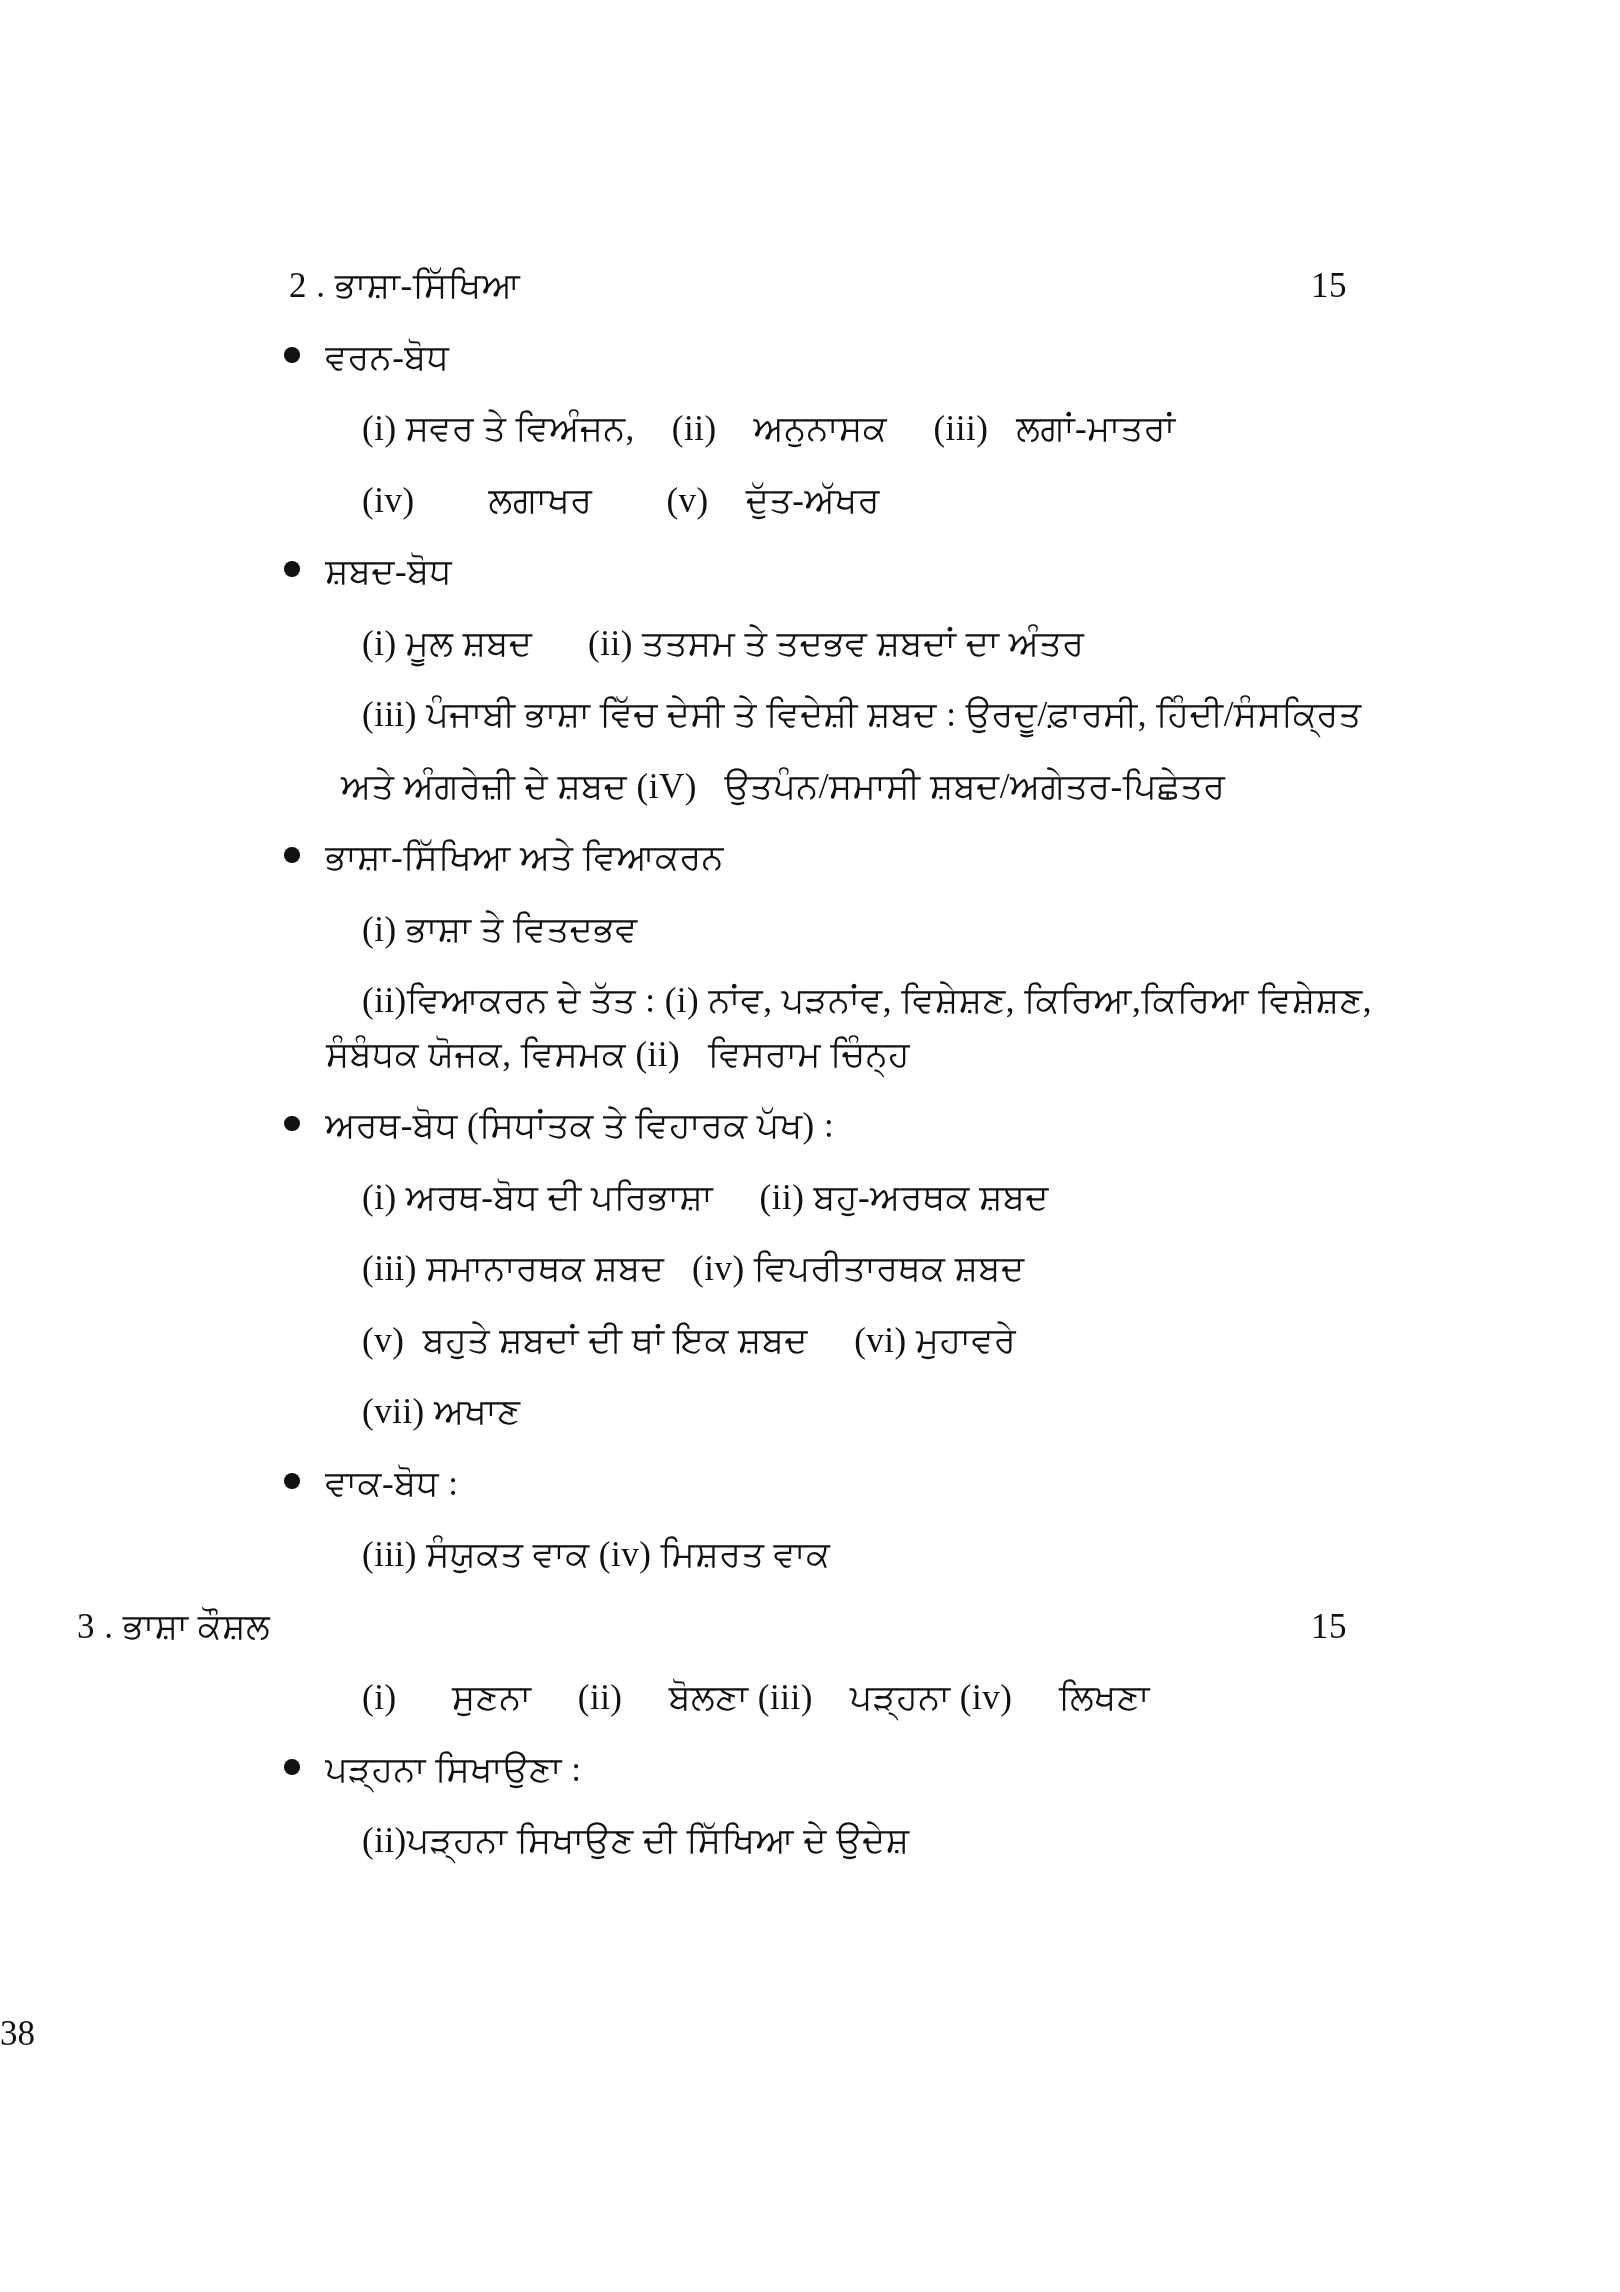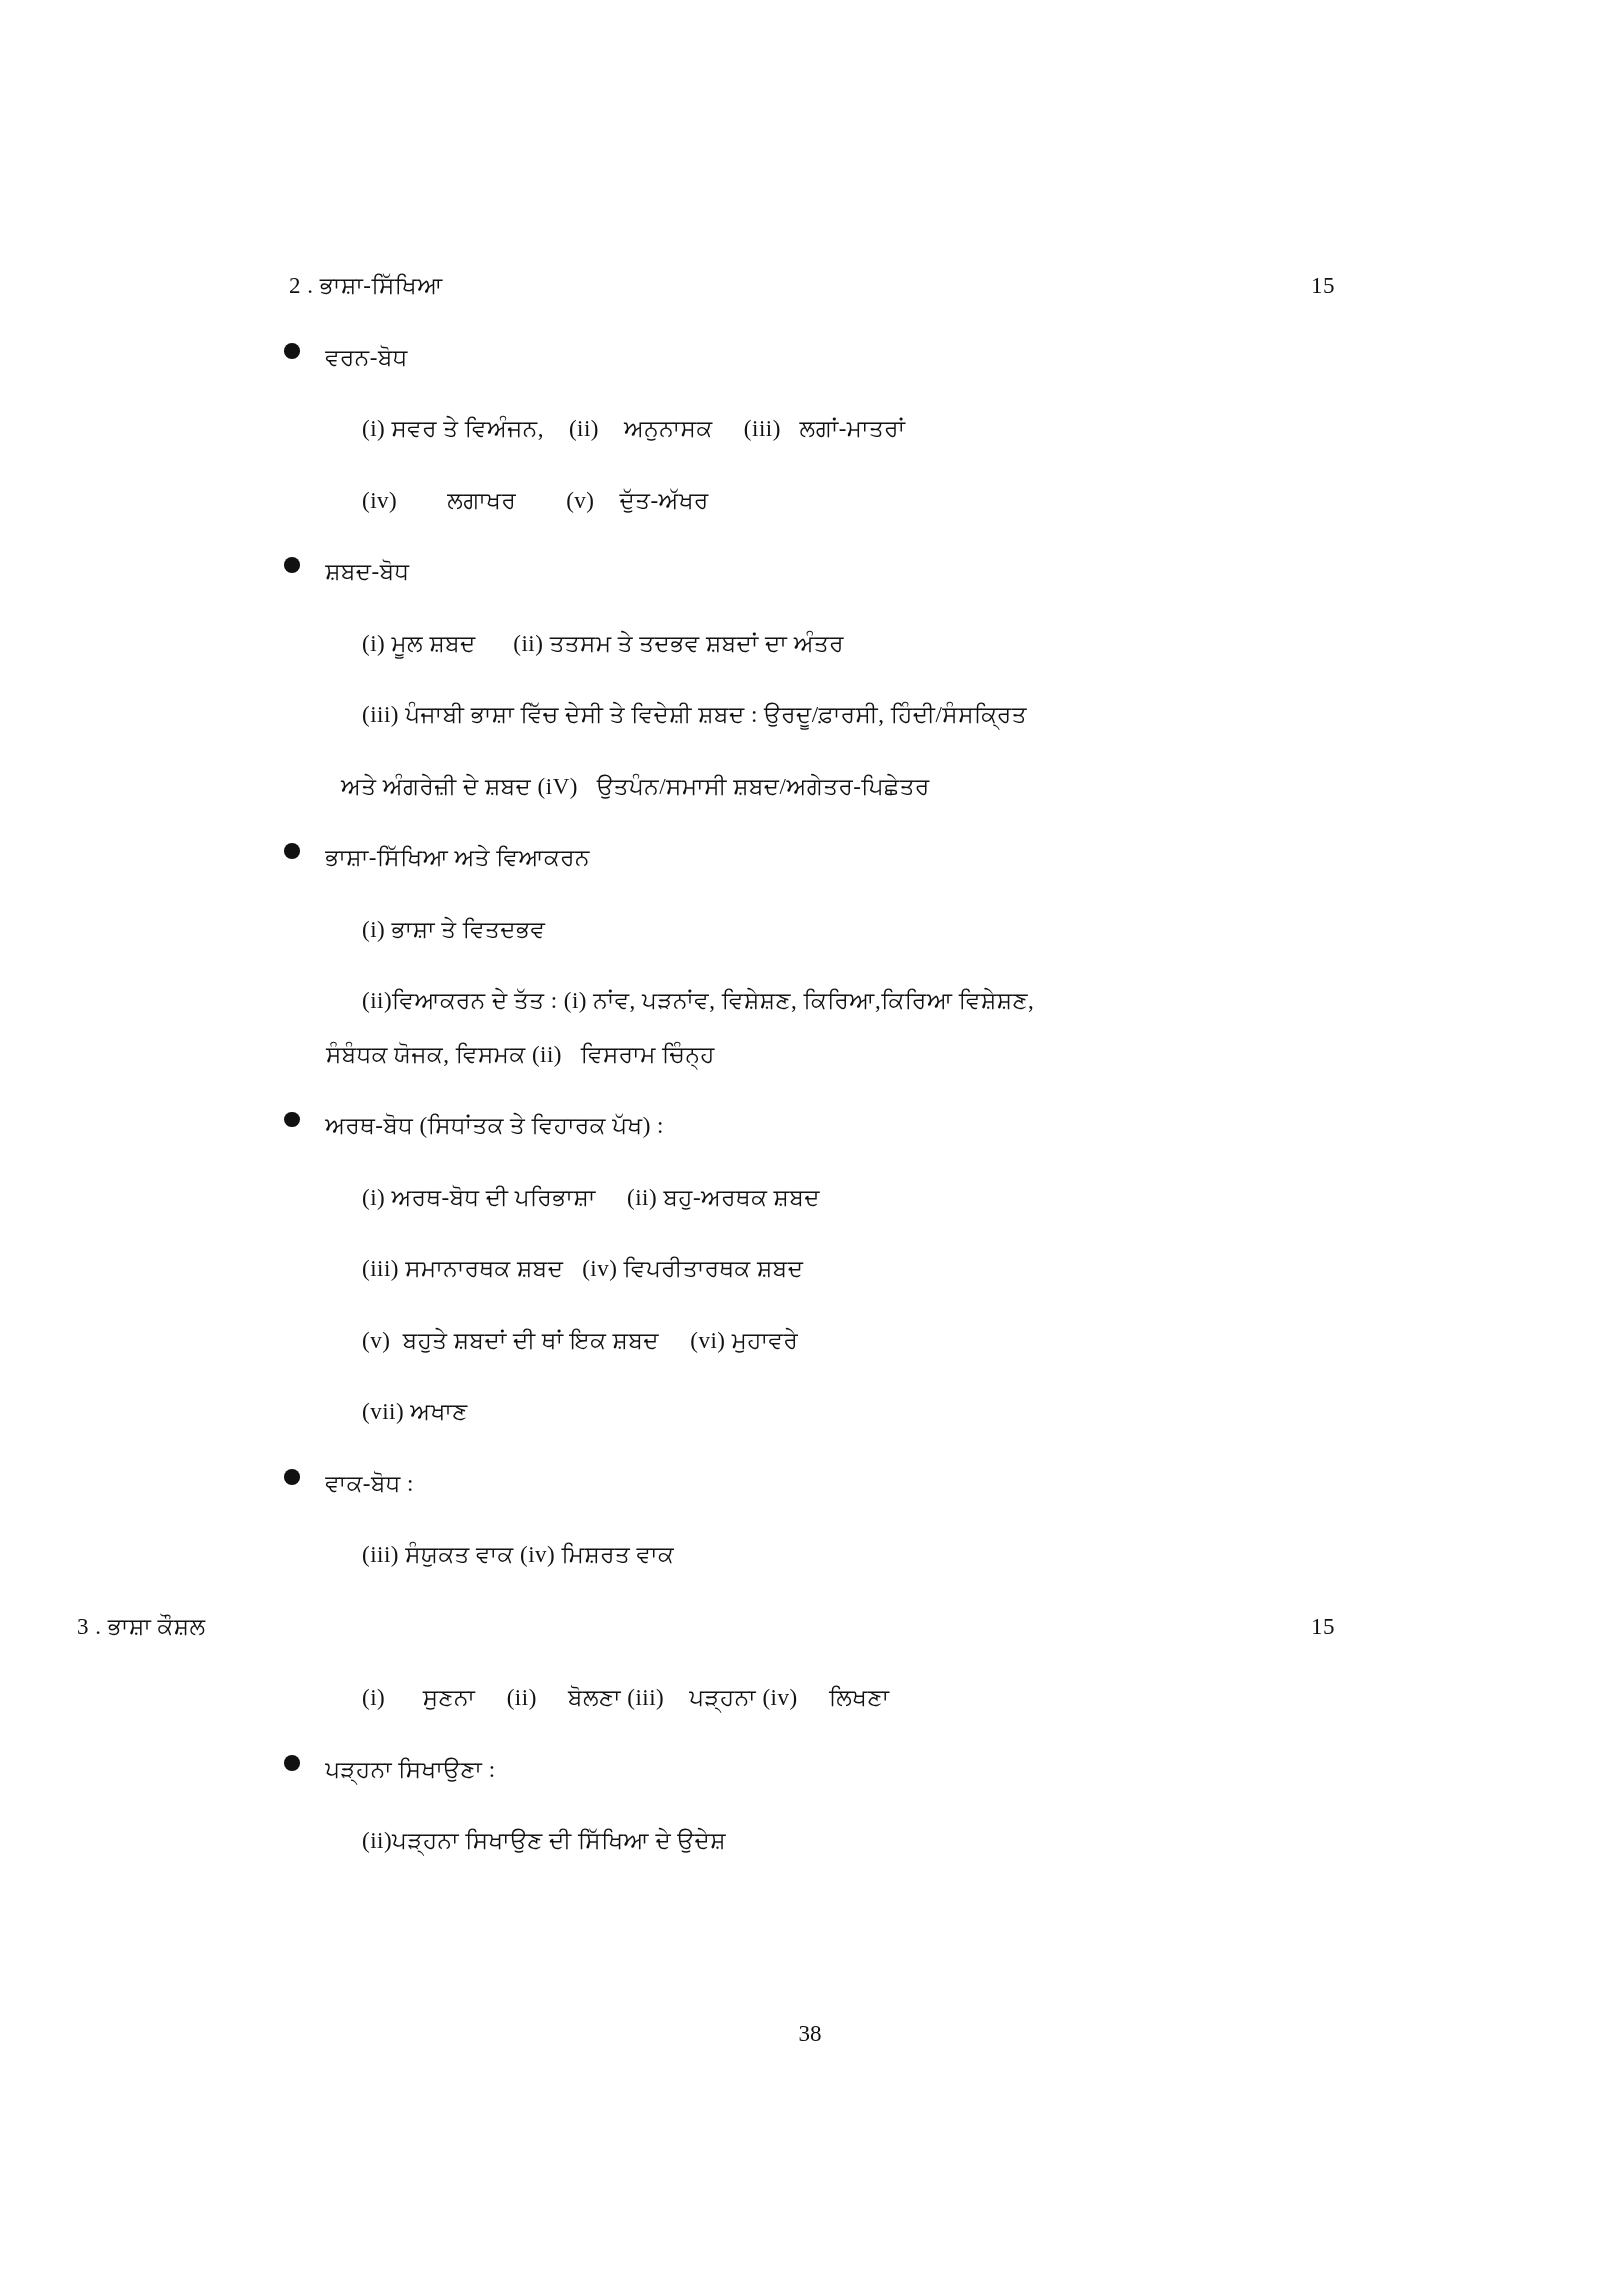--- a/index.html
+++ b/index.html
@@ -7,21 +7,21 @@
     padding: 0;
     background: #ffffff;
   }
   .page {
     position: relative;
     width: 1620px;
     height: 2164px;
     background: #ffffff;
     color: #111111;
     font-family: "Liberation Serif", "DejaVu Sans", serif;
-    font-size: 23px;
+    font-size: 35px;
     overflow: hidden;
   }
   .content {
     position: absolute;
     top: 263px;
     left: 0;
     width: 1620px;
   }
   .line {
     position: relative;
@@ -53,21 +53,21 @@
     left: 1311px;
     top: 0;
     line-height: 45px;
     font-family: Liberation Serif, serif;
   }
   .page-number {
     position: absolute;
     top: 2011px;
     left: 0;
     width: 1620px;
-    text-align: center;
+    text-align: left;
     line-height: 45px;
   }
 </style>
 </head>
 <body>
 
 <div class="page">
   <div class="content" id="outline">
       <div class="line heading-2"><span>2 . ਭਾਸ਼ਾ-ਸਿੱਖਿਆ</span><span class="marks">15</span></div>
       <div class="line bullet"><span class="dot"></span><span>ਵਰਨ-ਬੋਧ</span></div>

